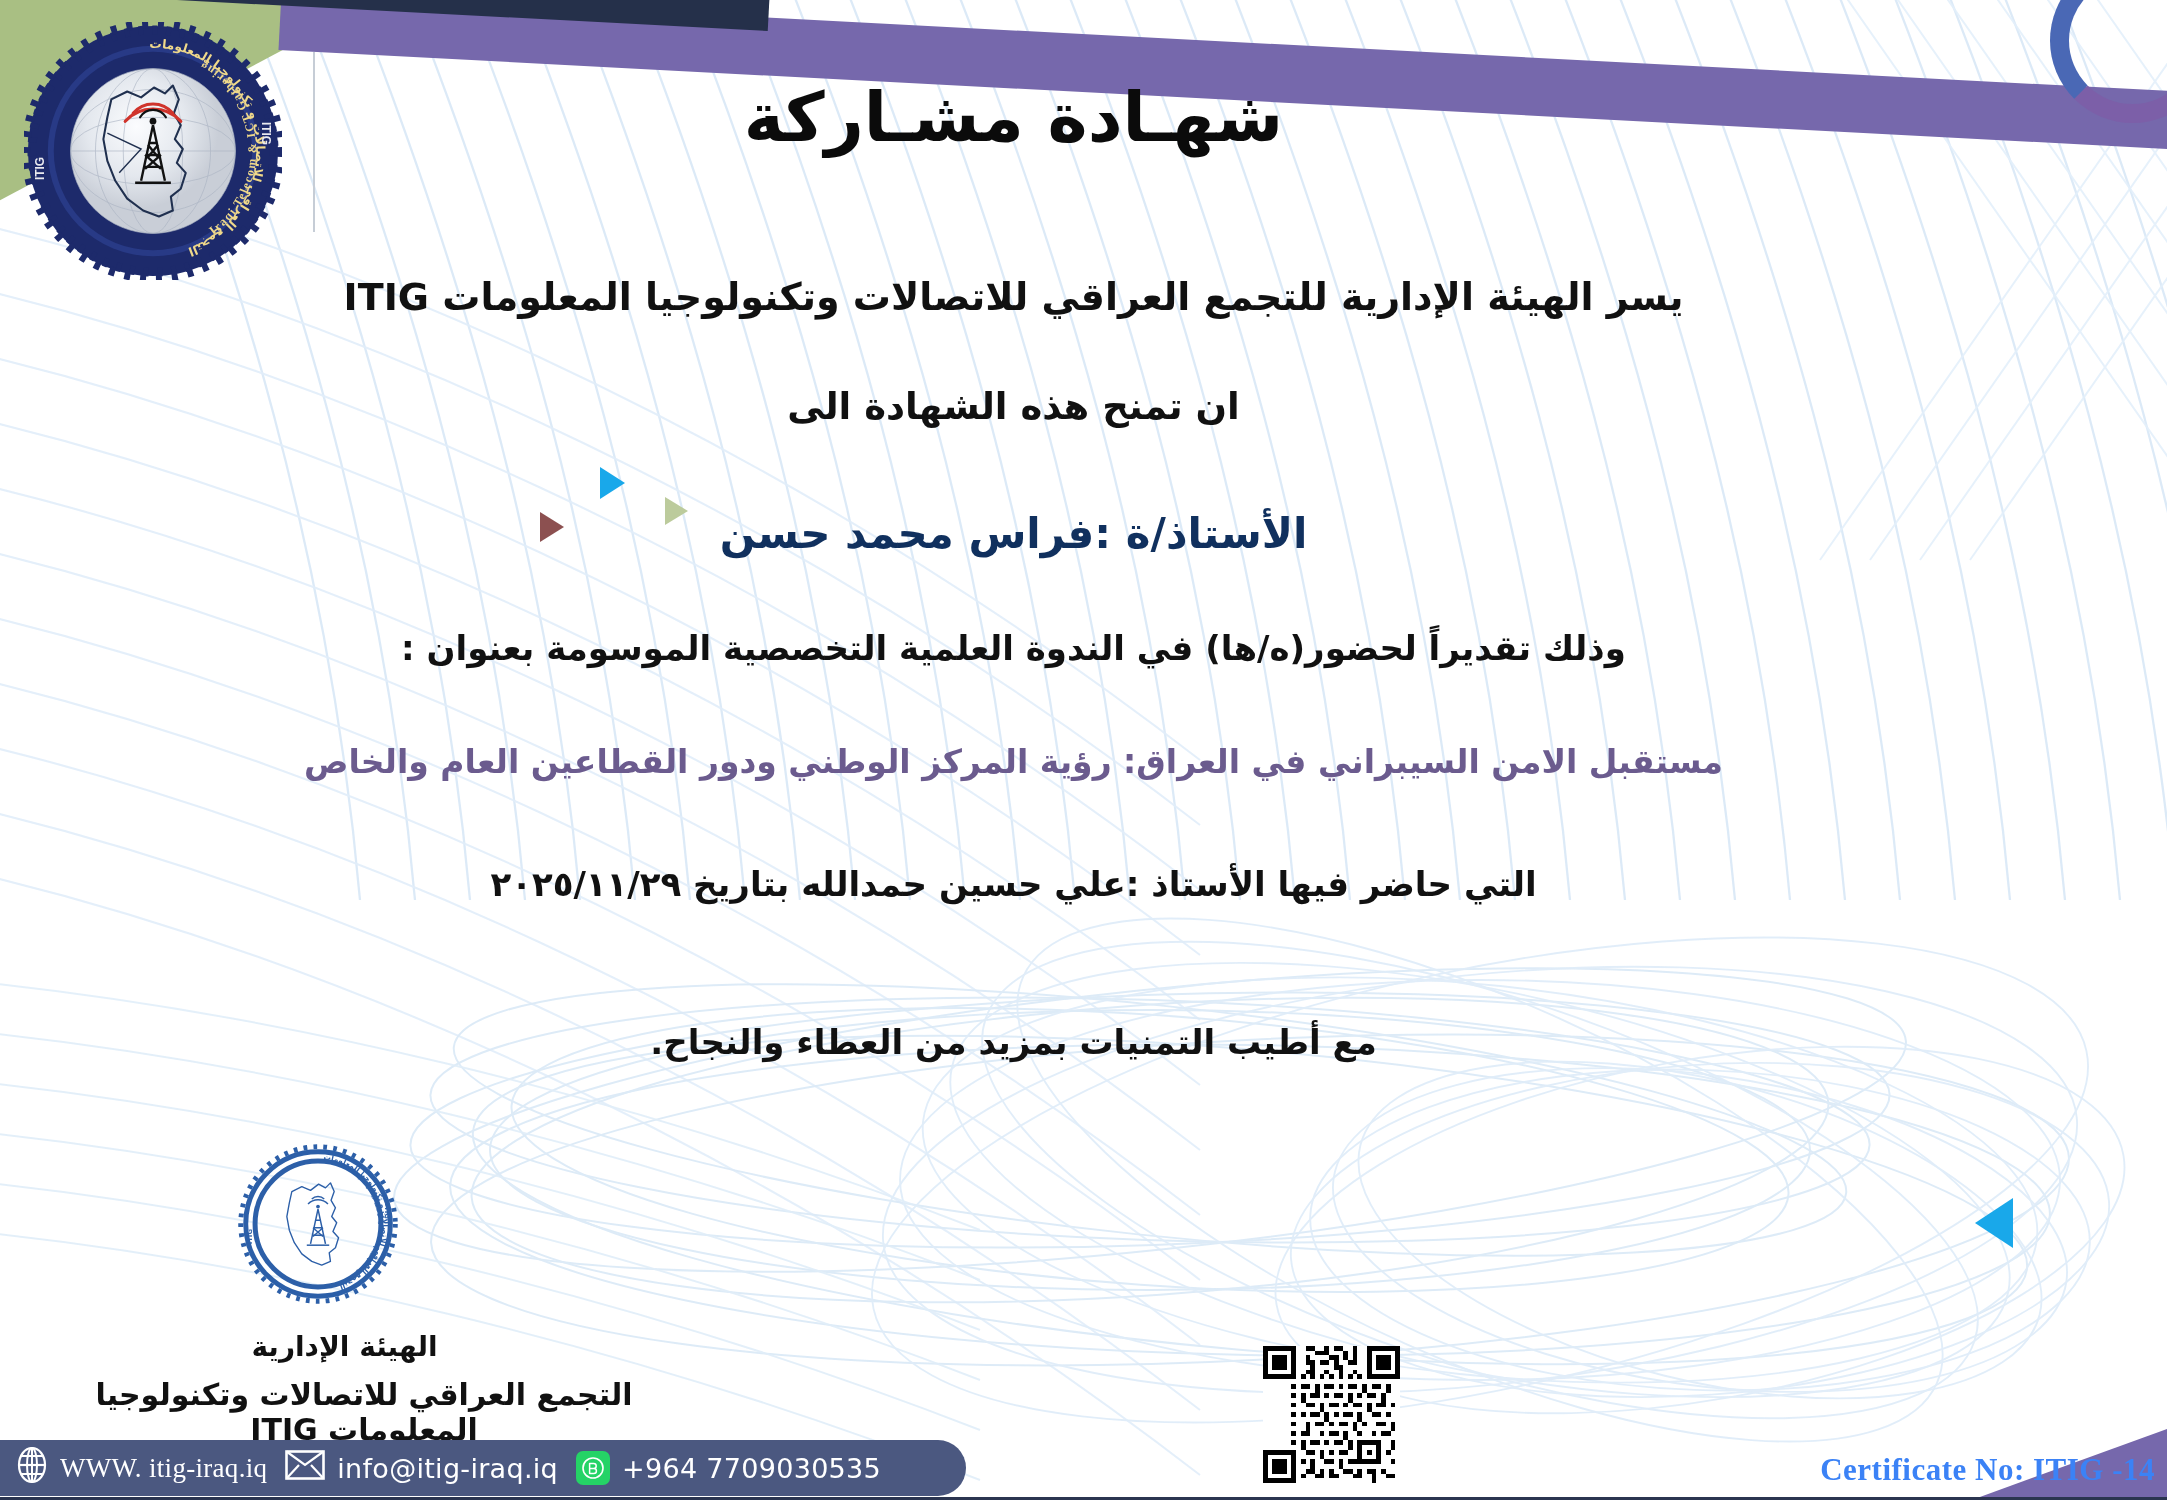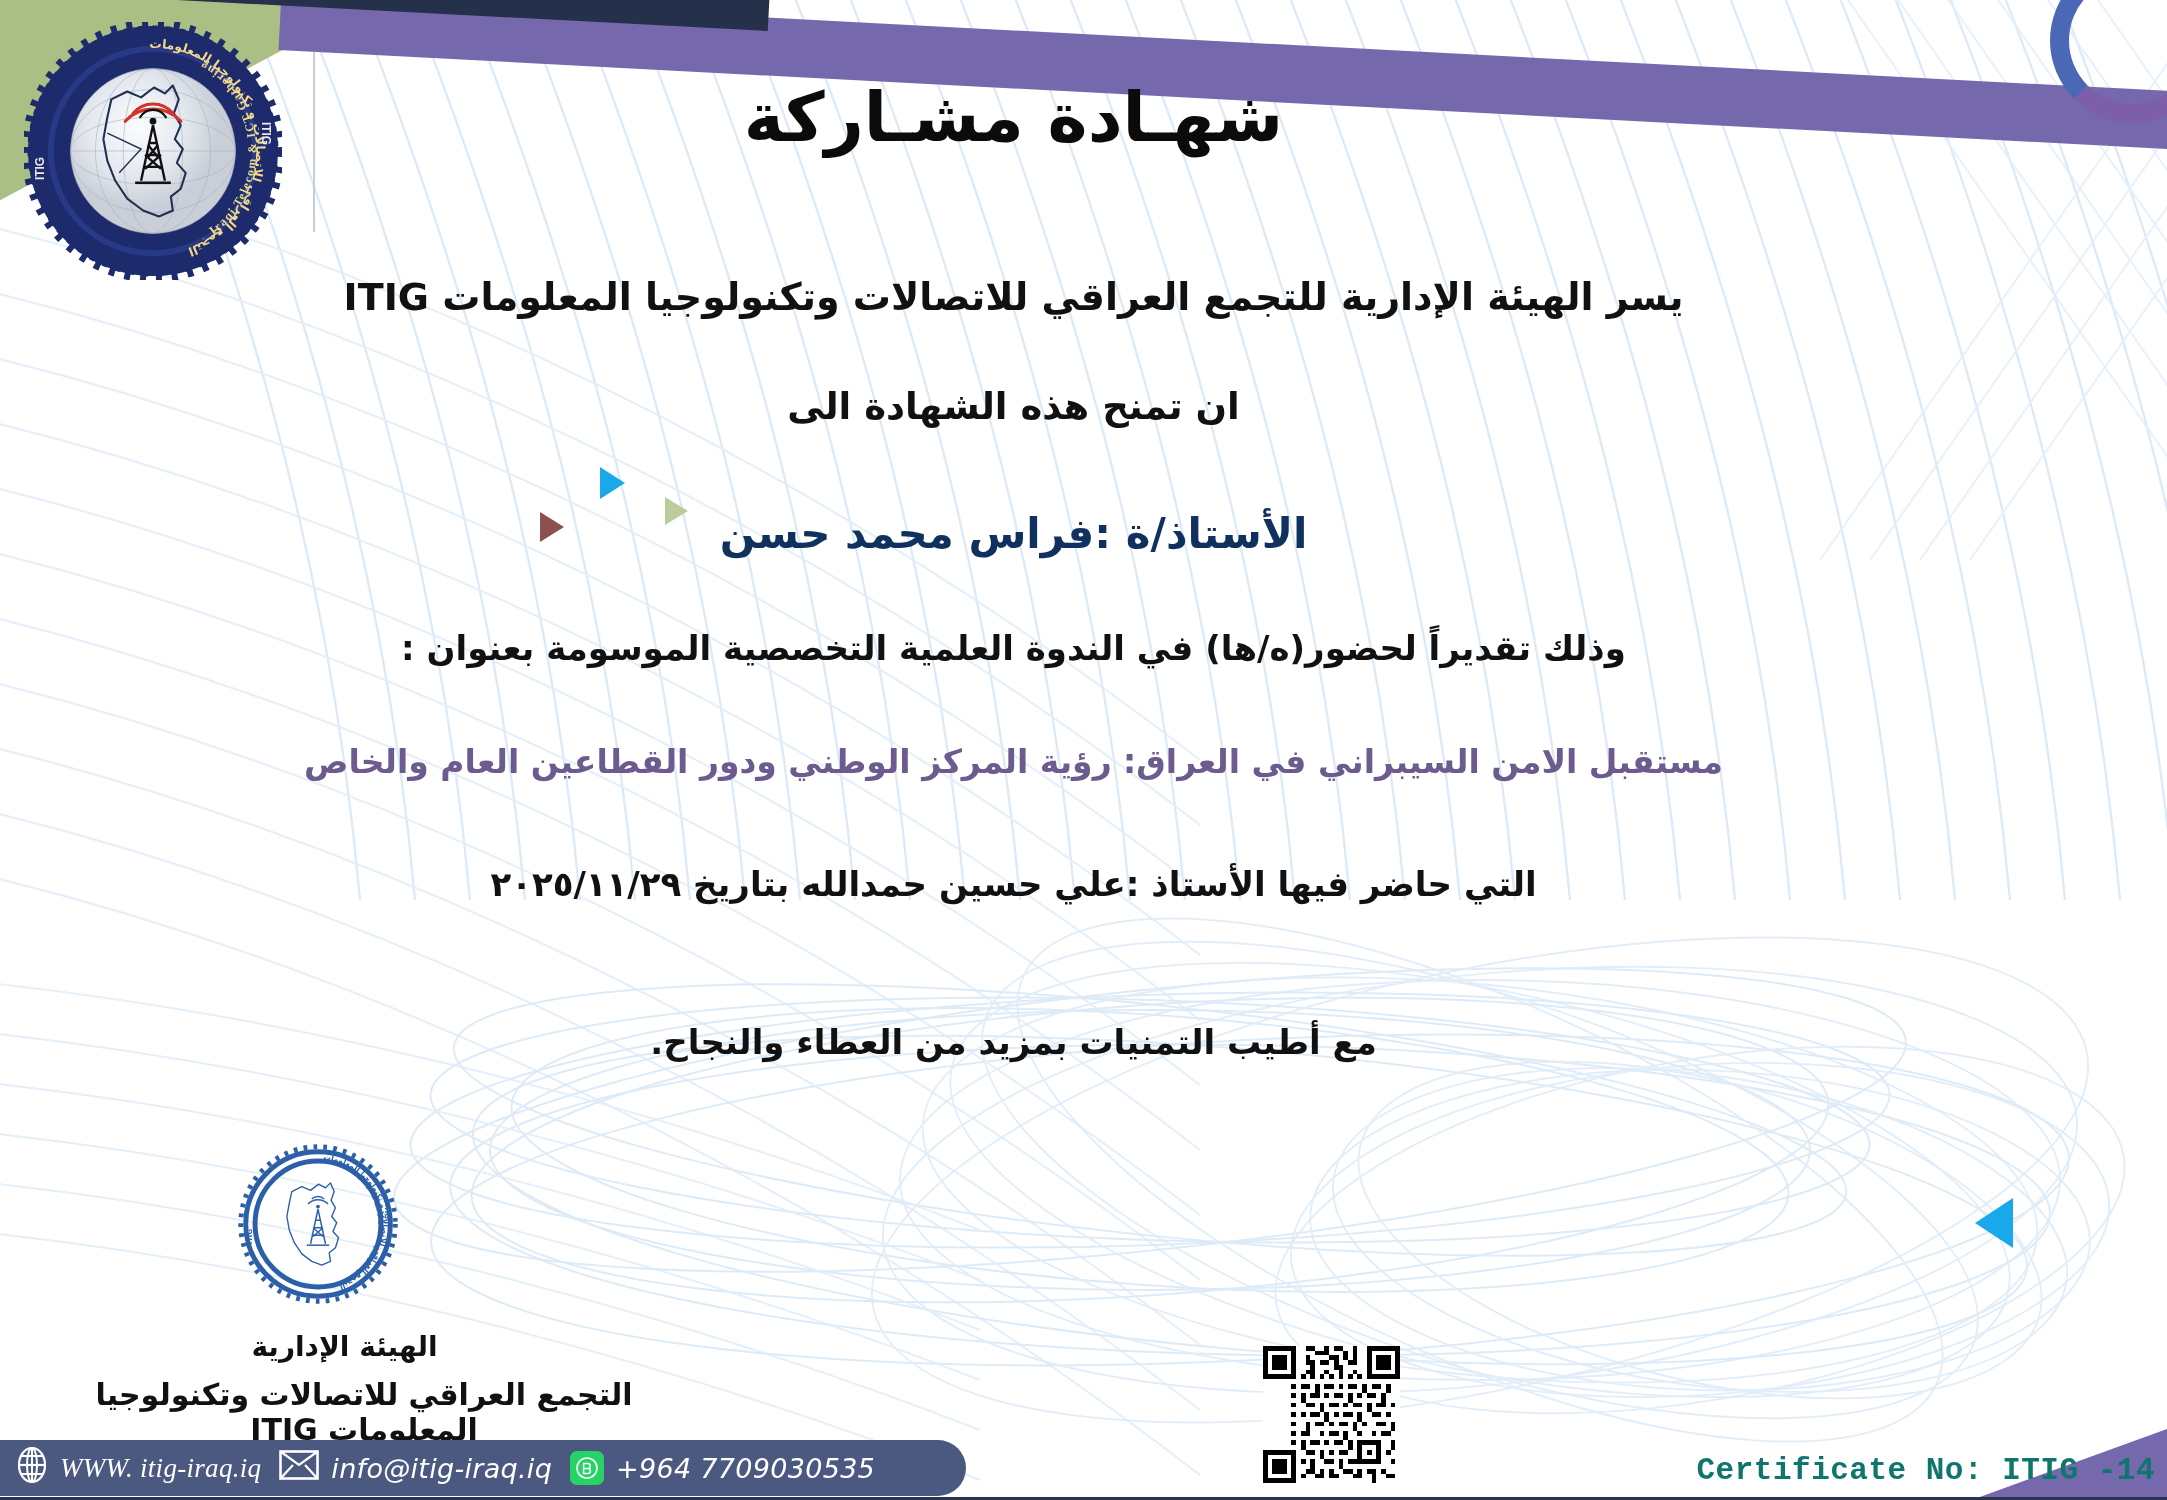--- a/index.html
+++ b/index.html
@@ -240,21 +240,20 @@
     padding:0 26px 0 30px;
     direction:ltr;
   }
   .footer-item{
     display:flex;
     align-items:center;
     gap:12px;
     color:#ffffff;
     font-size:27px;
     white-space:nowrap;
-    font-style:italic;
   }
   .footer-item .txt{ letter-spacing:0.3px; }
   .wa-icon{
     width:34px;height:34px;
     background:#25d366;
     border-radius:7px;
     display:flex;align-items:center;justify-content:center;
     flex:0 0 auto;
   }
   .globe-icon{ width:32px;height:38px;flex:0 0 auto; }
@@ -269,23 +268,23 @@
   }
 
   
   .certno{
     position:absolute;
     z-index:10;
     right:12px;
     bottom:12px;
     font-size:31px;
     font-weight:bold;
-    color:#0f766e;
+    color:#3b82f6;
     direction:ltr;
-    font-family:Liberation Mono, monospace;
+    font-family:Liberation Serif, serif;
     letter-spacing:0.5px;
   }
 </style>
 </head>
 <body>
 
 <div id="cert">
 
   <svg class="bg-texture" viewBox="0 0 2167 1500" preserveAspectRatio="none">
     <defs>

